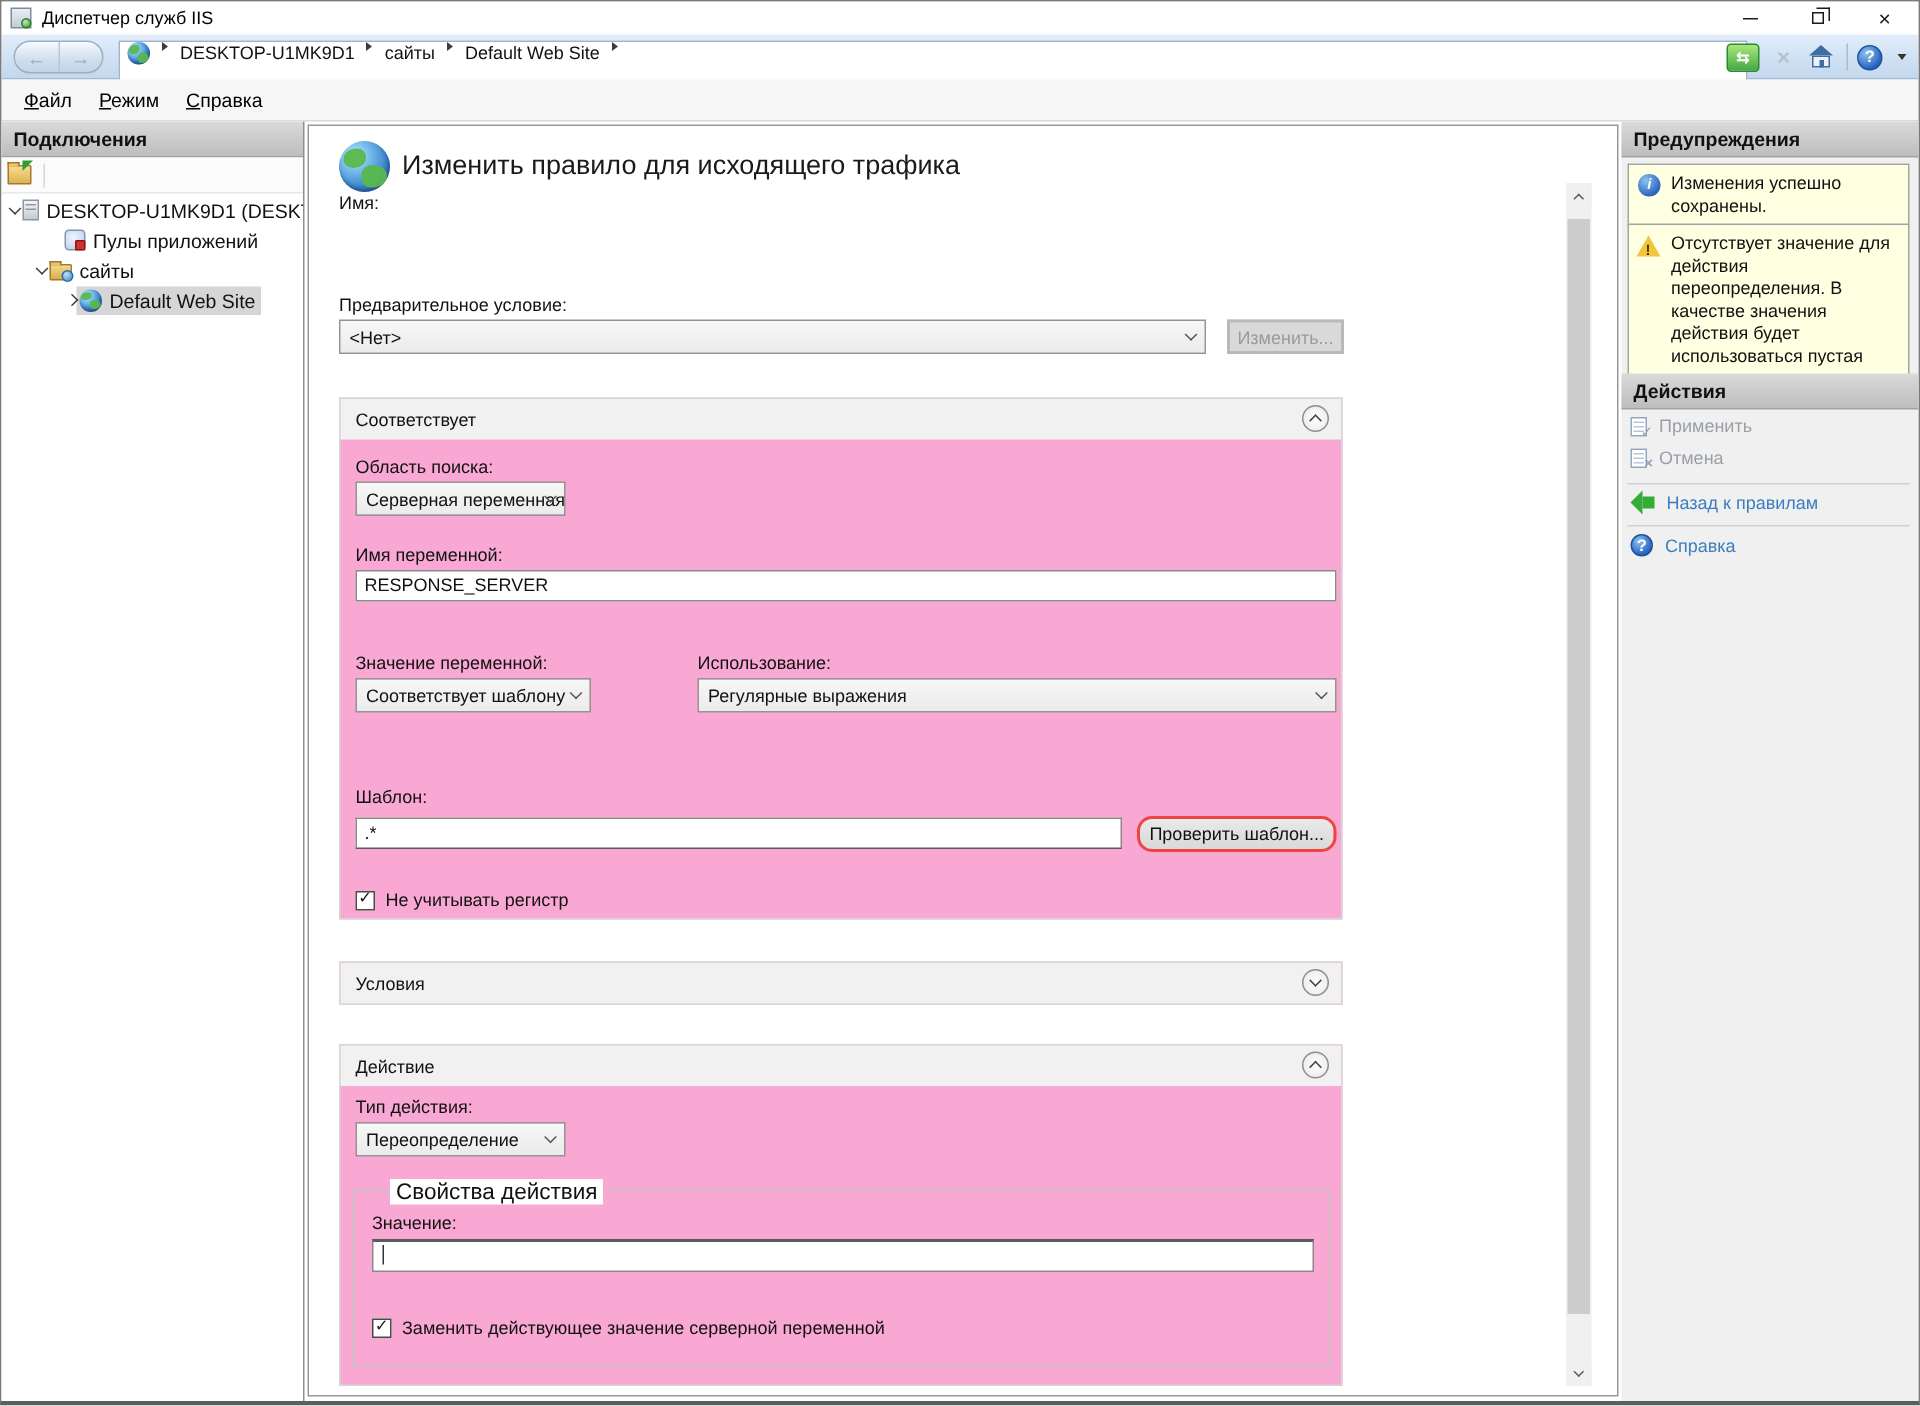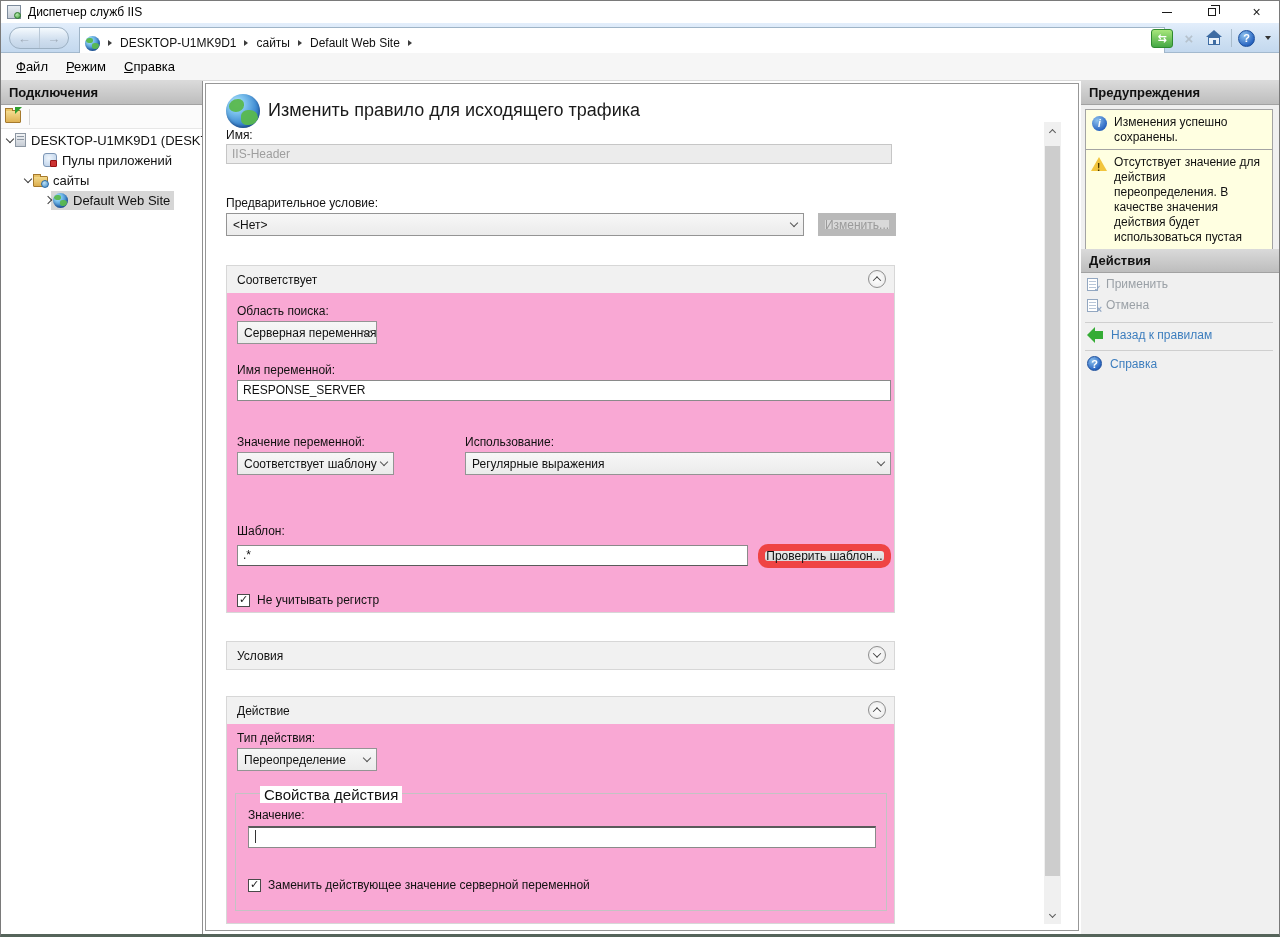--- a/index.html
+++ b/index.html
@@ -22,21 +22,21 @@
   .glyph-close { font-size:14px; line-height:1; color:#1a1a1a; }
 
   
   .toolbar { position:absolute; left:0; top:22px; width:100%; height:30px;
              background:linear-gradient(#e3eefb 0%, #cfe1f3 55%, #c3d8ee 100%); border-bottom:1px solid #a3b9ce; }
   .navpill { position:absolute; left:8px; top:4px; width:60px; height:22px; border:1px solid #9cb0c2; border-radius:11px;
              background:linear-gradient(#f5fafe,#cfdeee 60%,#c2d4e7); display:flex; }
   .navbtn { flex:1; display:flex; align-items:center; justify-content:center; color:#9fabb8; font-size:13px; }
   .navbtn.back { border-right:1px solid #b9c8d7; }
   .addressbar { position:absolute; left:78px; top:4px; width:1086px; height:32px; background:#fff; border:1px solid #9fb4c7;
-                display:flex; align-items:center; padding-left:5px; font-size:12px; color:#111; }
+                display:flex; padding-left:5px; font-size:12px; color:#111; }
   .crumb-sep { width:0; height:0; border-left:4px solid #3c3c3c; border-top:3.5px solid transparent; border-bottom:3.5px solid transparent; margin:0 8px; }
   .crumb { white-space:nowrap; }
   .tb-icons { position:absolute; right:0; top:0; height:30px; display:flex; align-items:center; }
   .tbi { margin-right:6px; display:flex; align-items:center; justify-content:center; }
   .icon-refresh { width:22px; height:19px; border-radius:3px; border:1px solid #2f8a2f;
                   background:linear-gradient(#a8e77c,#45a844); color:#fff; font-size:11px; font-weight:bold; }
   .icon-stop { width:20px; height:19px; color:#b6c2cd; font-size:15px; font-weight:bold; }
   .icon-home { position:relative; width:18px; height:16px; }
   .icon-home .roof { position:absolute; left:1px; top:0; width:0; height:0; border-left:8px solid transparent; border-right:8px solid transparent; border-bottom:7px solid #3e6ca3; }
   .icon-home .base { position:absolute; left:3px; top:7px; width:12px; height:8px; background:#eaf2fa; border:1px solid #3e6ca3; }
@@ -89,21 +89,21 @@
   .lbl { position:absolute; font-size:12px; color:#111; white-space:nowrap; }
   .page-title { position:absolute; font-size:18px; font-weight:400; color:#1a1a1a; white-space:nowrap;text-align:center; }
   .input { position:absolute; background:#fff; border:1px solid #8a8a8a; font-size:12px; color:#111; padding:2px 5px;
            white-space:nowrap; overflow:hidden; }
   .input.disabled { background:#ececec; border-color:#c6c6c6; color:#9e9e9e; }
   .input.sunken { border:1px solid #8a8a8a; border-top:2px solid #5a5a5a; }
   .select { position:absolute; background:linear-gradient(#f7f7f7,#ebebeb); border:1px solid #949494; font-size:12px; color:#111;
             display:flex; align-items:center; padding:0 18px 0 6px; white-space:nowrap; overflow:hidden; }
   .select .chev { position:absolute; right:6px; top:50%; width:6px; height:6px; margin-top:-5px;
                   border-right:1px solid #555; border-bottom:1px solid #555; transform:rotate(45deg); }
-  .btn { position:absolute; background:linear-gradient(#e9e9e9,#d9d9d9); border:7px solid #ef4444; font-size:12px; color:#111;
+  .btn { position:absolute; background:linear-gradient(#e9e9e9,#d9d9d9); border:2px solid #ef4444; font-size:12px; color:#111;
          display:flex; align-items:center; justify-content:center; white-space:nowrap; }
   .btn.disabled { background:#d9d9d9; border-color:#b9b9b9; color:#9a9a9a; }
   .section { position:absolute; border:1px solid #d7d7d7; background:#f9a8d4; }
   .sec-header { position:relative; height:27px; background:#f1f1f1; }
   .sec-title { position:absolute; left:10px; top:7px; font-size:12px; color:#111; }
   .sec-toggle { position:absolute; right:8px; top:4px; width:18px; height:18px; border-radius:50%; border:1px solid #8e8e8e;
                 background:radial-gradient(#ffffff,#e8e8e8); display:flex; align-items:center; justify-content:center; }
   .sec-toggle .chev { width:6px; height:6px; border-right:1.5px solid #444; border-bottom:1.5px solid #444; }
   .chev-up { transform:rotate(-135deg) translate(-1px,-1px); }
   .chev-dn { transform:rotate(45deg) translate(-1px,-1px); }
@@ -252,21 +252,20 @@
   </div>
 
   <div class="main">
     <span class="globe abs" style="left:20px;top:10px;width:34px;height:34px;">
         <i class="g1"></i>
         <i class="g2"></i>
       </span>
     <div class="page-title" style="left:62px;top:16px;">Изменить правило для исходящего трафика</div>
 
     <div class="lbl" style="left:20px;top:44px;">Имя:</div>
-    <div class="input disabled" style="left:20px;top:60px;width:666px;height:20px;">IIS-Header</div>
 
     <div class="lbl" style="left:20px;top:112px;">Предварительное условие:</div>
     <div class="select" style="left:20px;top:129px;width:578px;height:23px;">
       <span>&lt;Нет&gt;</span>
         <span class="chev"></span>
     </div>
     <div class="btn disabled" style="left:612px;top:129px;width:78px;height:23px;">Изменить...</div>
 
     <div class="section" style="left:20px;top:181px;width:669px;height:348px;">
       <div class="sec-header">

